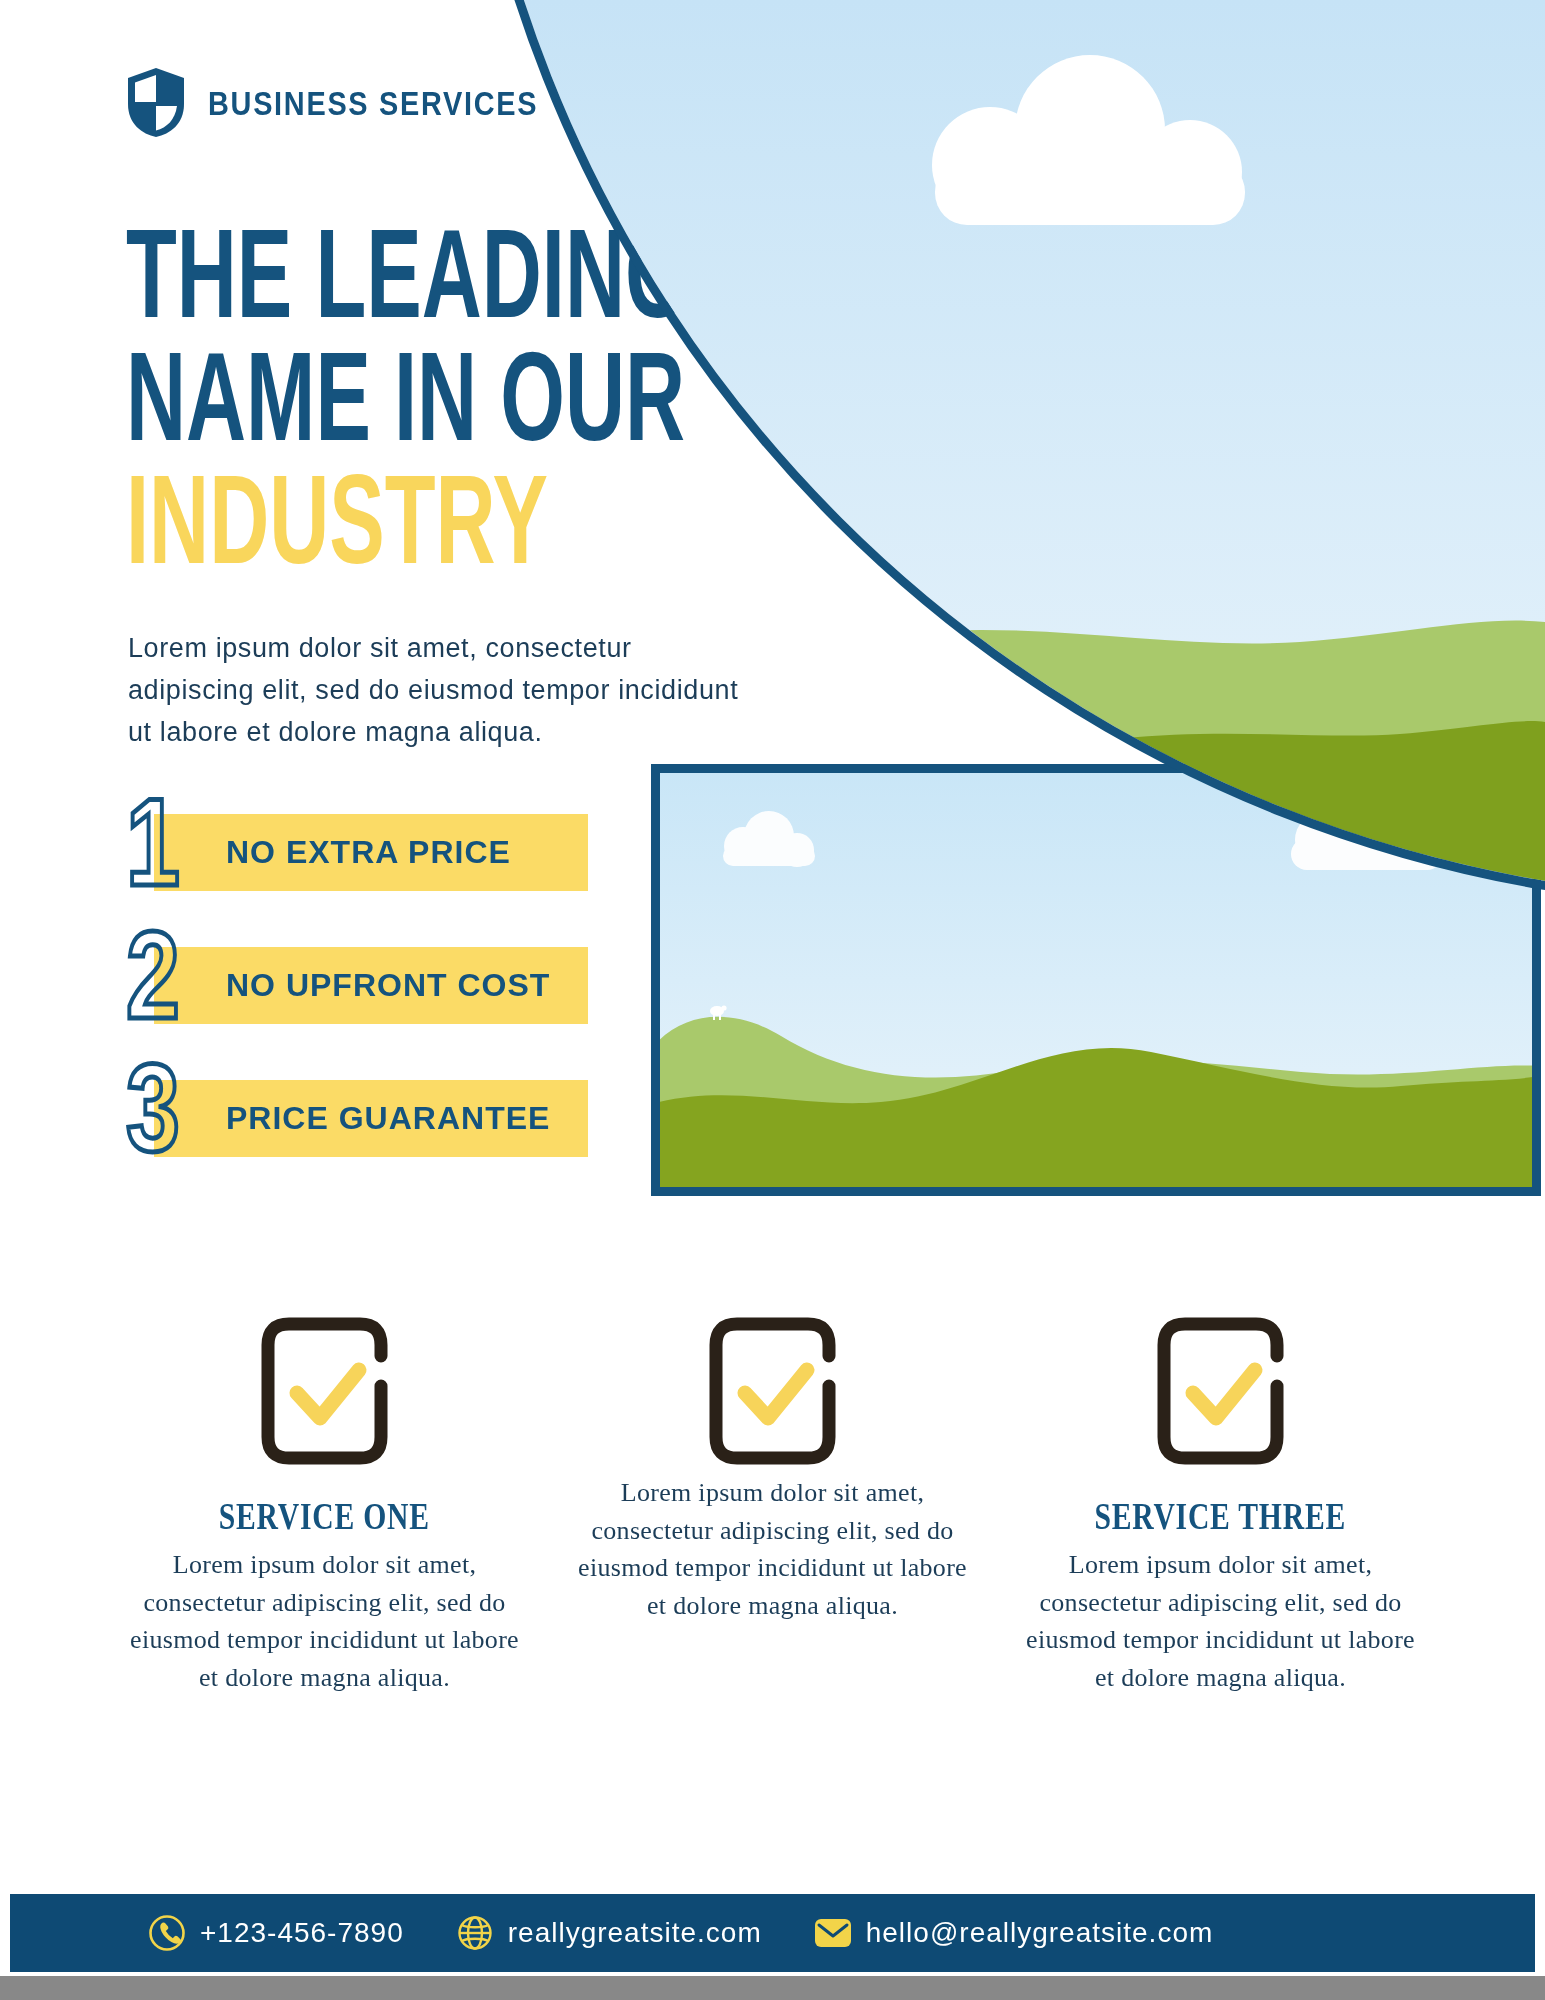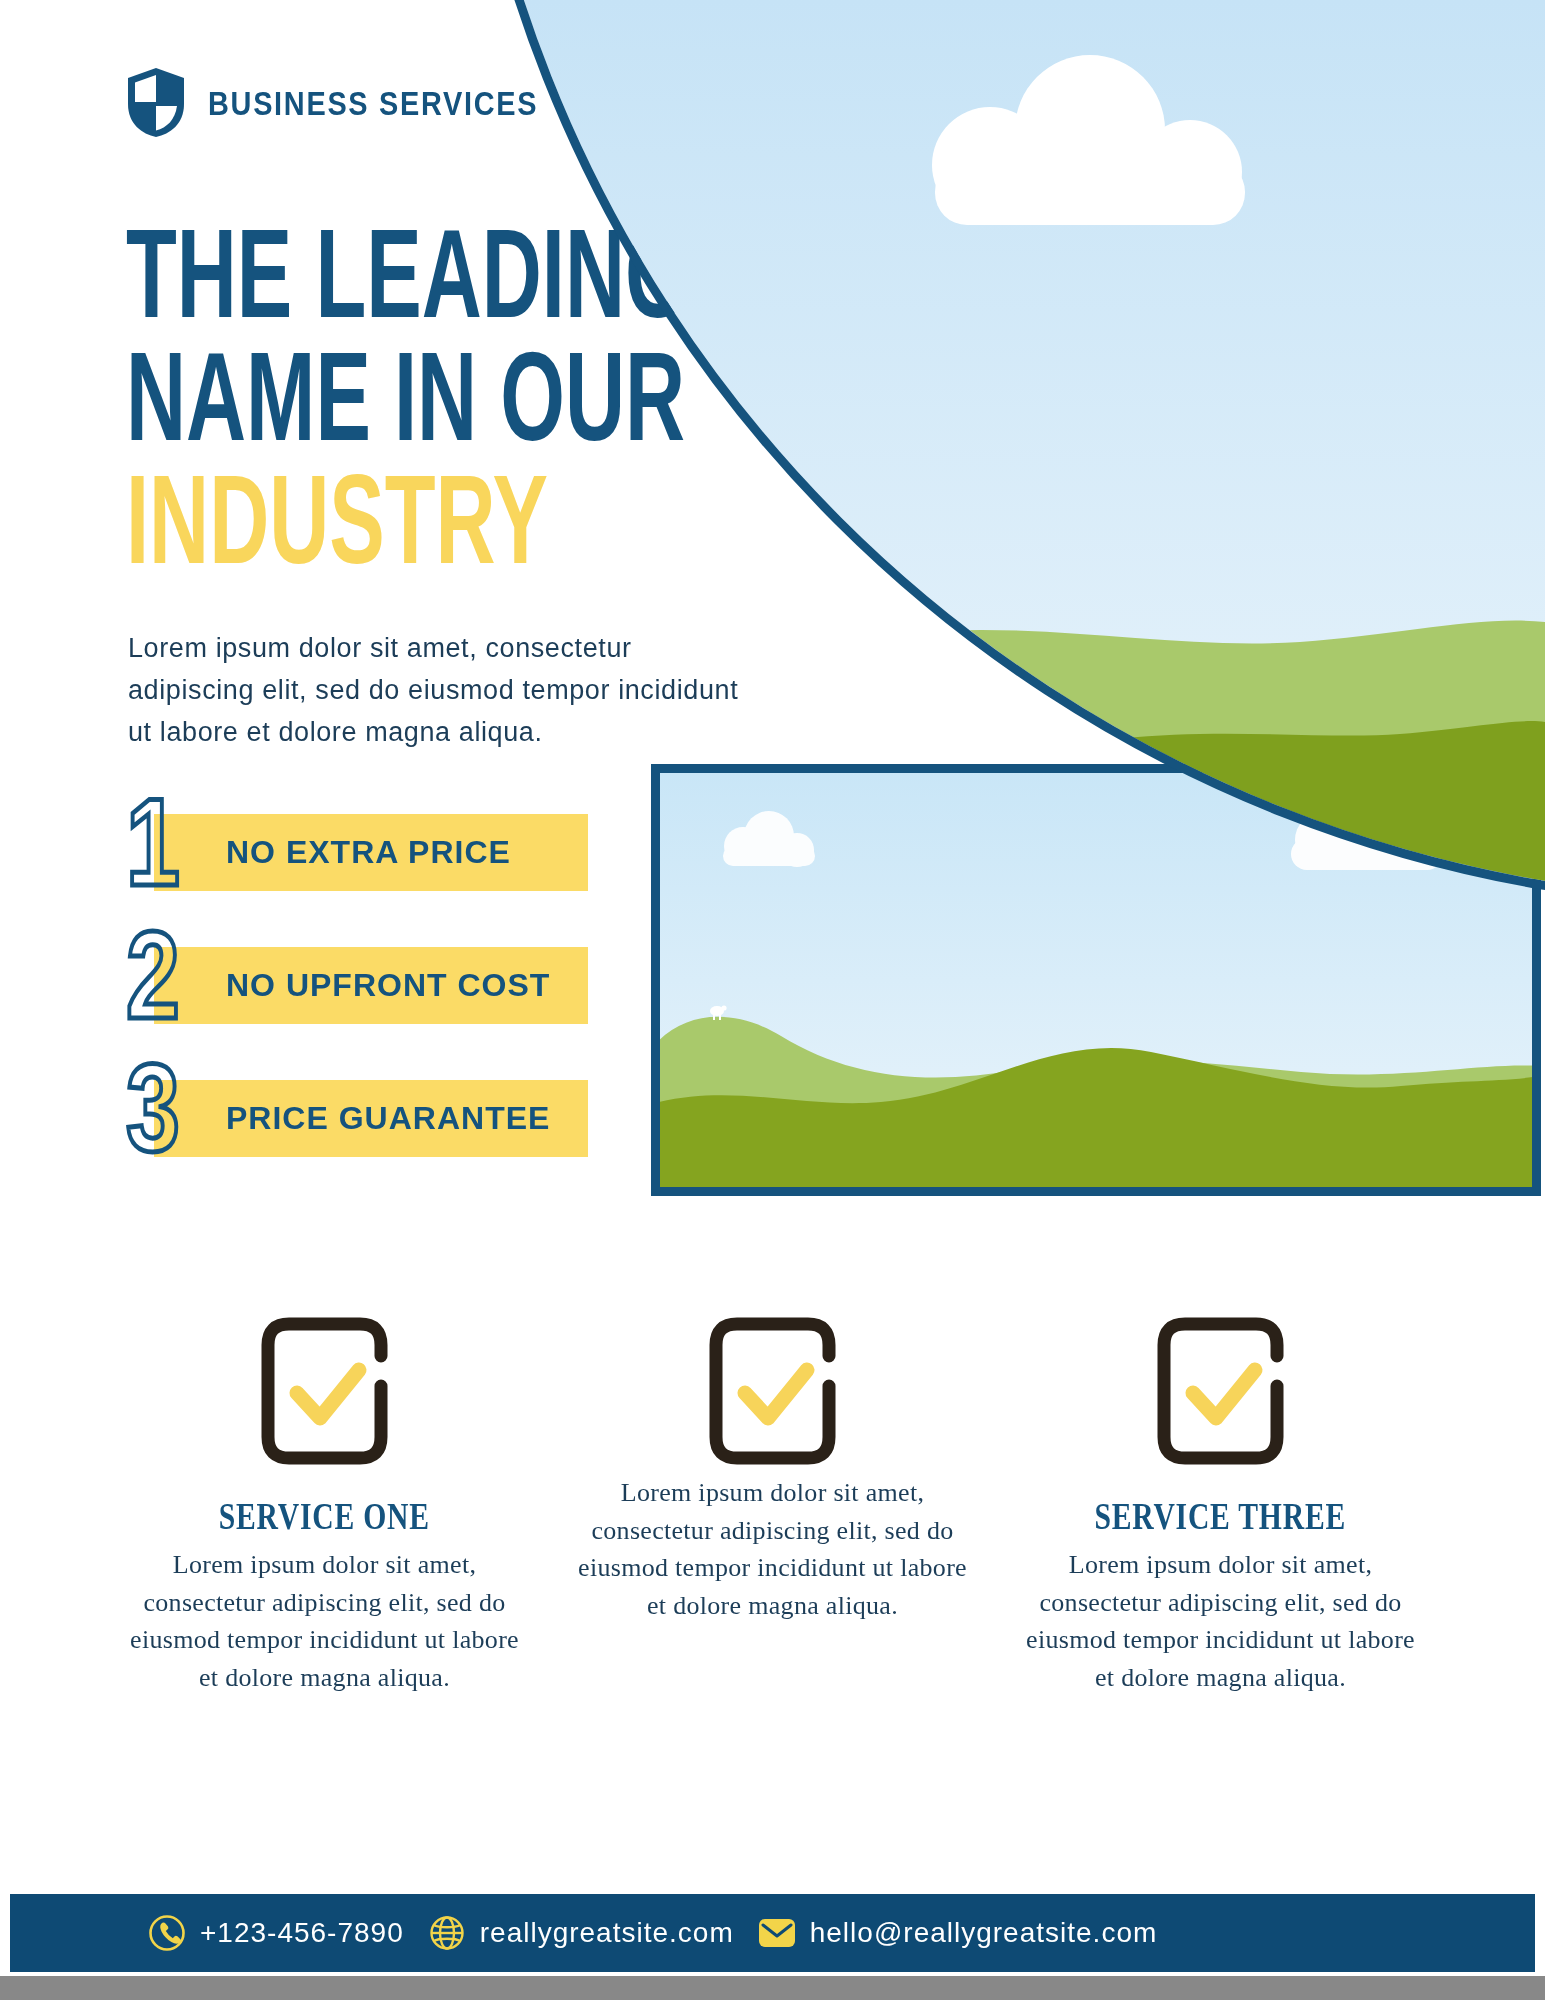--- a/index.html
+++ b/index.html
@@ -53,21 +53,21 @@
   
   .services{position:absolute;left:0;top:1316px;width:1545px;display:flex;justify-content:center;gap:48px;z-index:3;font-family:Liberation Serif, serif;}
   .service-col{width:400px;text-align:center;}
   .service-icon{display:block;margin:0 auto;}
   .service-title{margin-top:28px;font-size:38px;font-weight:bold;letter-spacing:1px;color:var(--primary-blue,#15537E);}
   .service-title .cond{display:inline-block;transform:scaleX(.78);transform-origin:50% 50%;white-space:nowrap;}
   .service-desc{margin-top:8px;font-size:26px;line-height:1.45;letter-spacing:.3px;color:var(--text-navy,#1C3D58);}
 
   
   .footer-bar{position:absolute;left:10px;right:10px;top:1894px;height:78px;
-    background:var(--deep-blue,#0E4A74);display:flex;align-items:center;padding-left:138px;gap:24px;z-index:4;}
+    background:var(--deep-blue,#0E4A74);display:flex;align-items:center;padding-left:138px;gap:52px;z-index:4;}
   .contact-item{display:flex;align-items:center;gap:14px;}
   .contact-text{color:#fff;font-size:28px;letter-spacing:1px;white-space:nowrap;}
 </style>
 </head>
 <body>
 
 <div class="page">
 
   <svg class="frame-illustration" width="890" height="432" viewBox="0 0 890 432">
     <defs>

